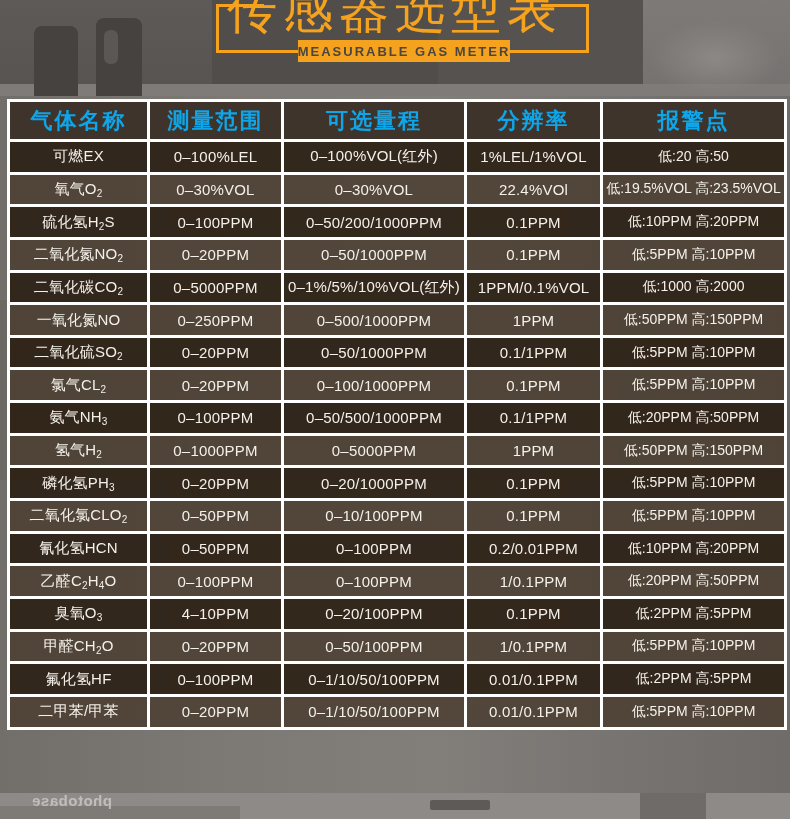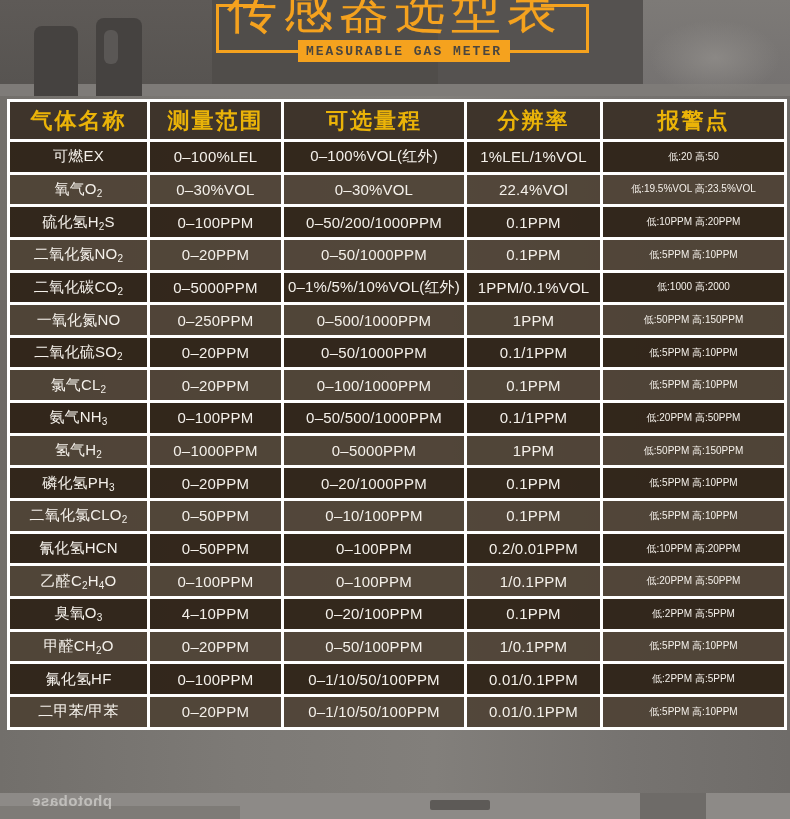--- a/index.html
+++ b/index.html
@@ -46,41 +46,41 @@
   .fr-rv{left:586px;top:4px;width:3px;height:49px;}
   .fr-tl{left:216px;top:4px;width:48px;height:3px;}
   .fr-tr{left:541px;top:4px;width:48px;height:3px;}
   .fr-bl{left:216px;top:50px;width:82px;height:3px;}
   .fr-br{left:510px;top:50px;width:79px;height:3px;}
   .subtitle-box{
     position:absolute;left:298px;top:40px;width:212px;height:22px;background:#F5A21E;
     display:flex;align-items:center;justify-content:center;
   }
   .subtitle-box span{
-    font-size:13px;font-weight:bold;color:#4b463f;letter-spacing:2px;white-space:nowrap;font-family:Liberation Mono, monospace;
+    font-size:13px;font-weight:bold;color:#4b463f;letter-spacing:2px;white-space:nowrap;
   }
   
   table.gas{
     position:absolute;left:7px;top:99px;width:777px;
     border-collapse:collapse;table-layout:fixed;
   }
   table.gas th,table.gas td{
     border:3px solid #ffffff;text-align:center;vertical-align:middle;
     overflow:hidden;white-space:nowrap;padding:0;
   }
   table.gas th{
-    height:37px;background:#3E342B;color:#eab308;
+    height:37px;background:#3E342B;color:#0ea5e9;
     font-size:22px;font-weight:bold;letter-spacing:2px;
   }
   table.gas td{
     height:29.65px;color:#f4f0ea;font-size:15px;letter-spacing:.2px;
   }
   table.gas tbody tr:nth-child(odd) td{background:rgba(45,33,21,.93);}
   table.gas tbody tr:nth-child(even) td{background:rgba(74,62,48,.86);}
-  table.gas td.alarm{font-size:10px;letter-spacing:0;margin-top:15px;}
+  table.gas td.alarm{font-size:14px;letter-spacing:0;margin-top:15px;}
   table.gas td sub{font-size:10px;vertical-align:-3px;line-height:0;}
 </style>
 </head>
 <body>
 
 <div class="canvas">
 
   <div class="bg-block bg-top"></div>
   <div class="bg-block bg-top-a"></div>
   <div class="bg-block bg-top-b"></div>

